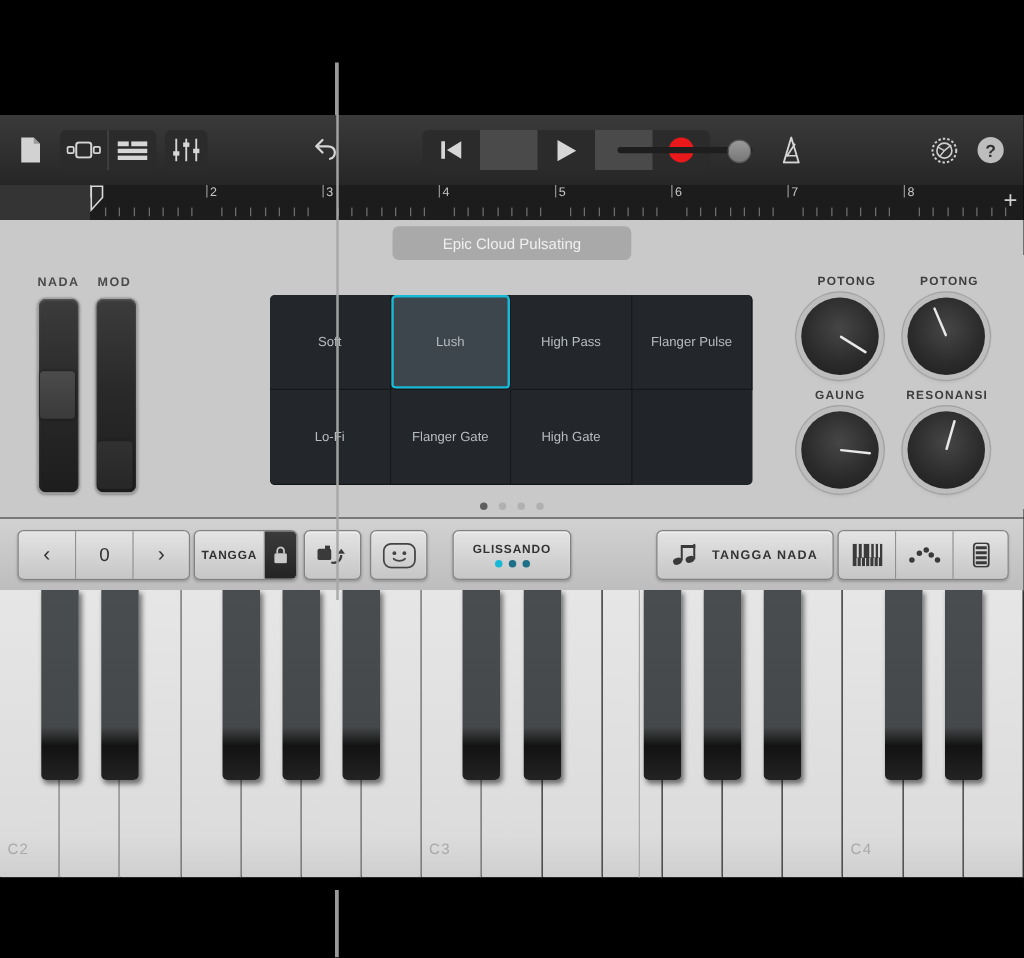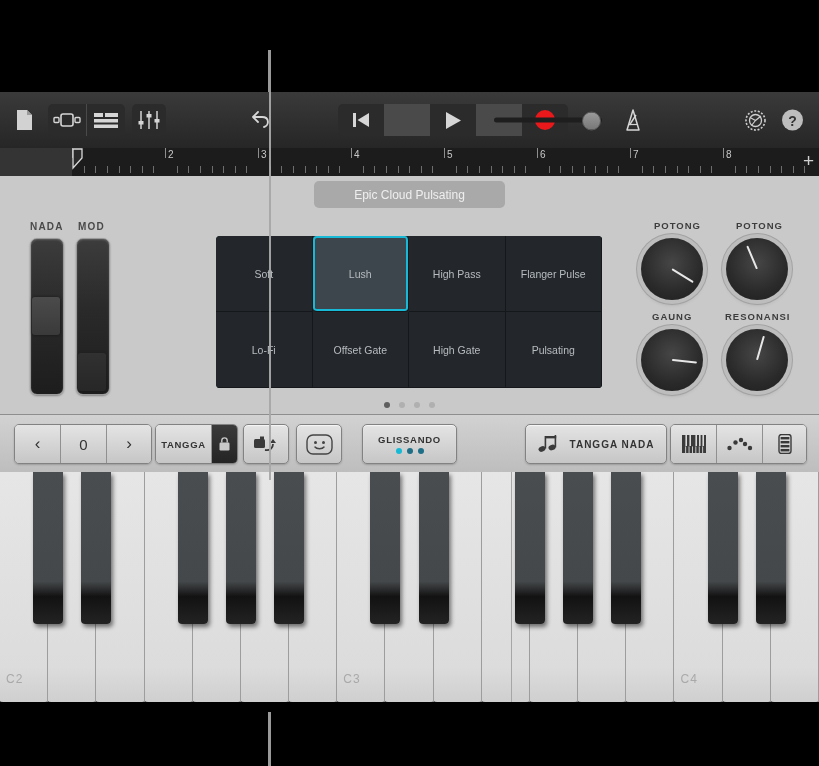--- a/index.html
+++ b/index.html
@@ -296,23 +296,22 @@
     <div class="slider" style="left:76px;top:62px;">
       <div class="sl-thumb" style="top:114px;opacity:.35;"></div>
     </div>
 
     <div class="pads" style="top:60px;">
       <div class="pad">Soft</div>
       <div class="pad sel">Lush</div>
       <div class="pad">High Pass</div>
       <div class="pad">Flanger Pulse</div>
       <div class="pad">Lo-Fi</div>
-      <div class="pad">Offset Gate</div>
+      <div class="pad">Flanger Gate</div>
       <div class="pad">High Gate</div>
-      <div class="pad">Pulsating</div>
     </div>
 
     <div style="position:absolute;left:0;top:226px;width:819px;display:flex;justify-content:center;gap:9px;">
       <div class="dot on"></div>
       <div class="dot"></div>
       <div class="dot"></div>
       <div class="dot"></div>
     </div>
 
     <div class="knob-label" style="left:654px;top:44px;">POTONG</div>

